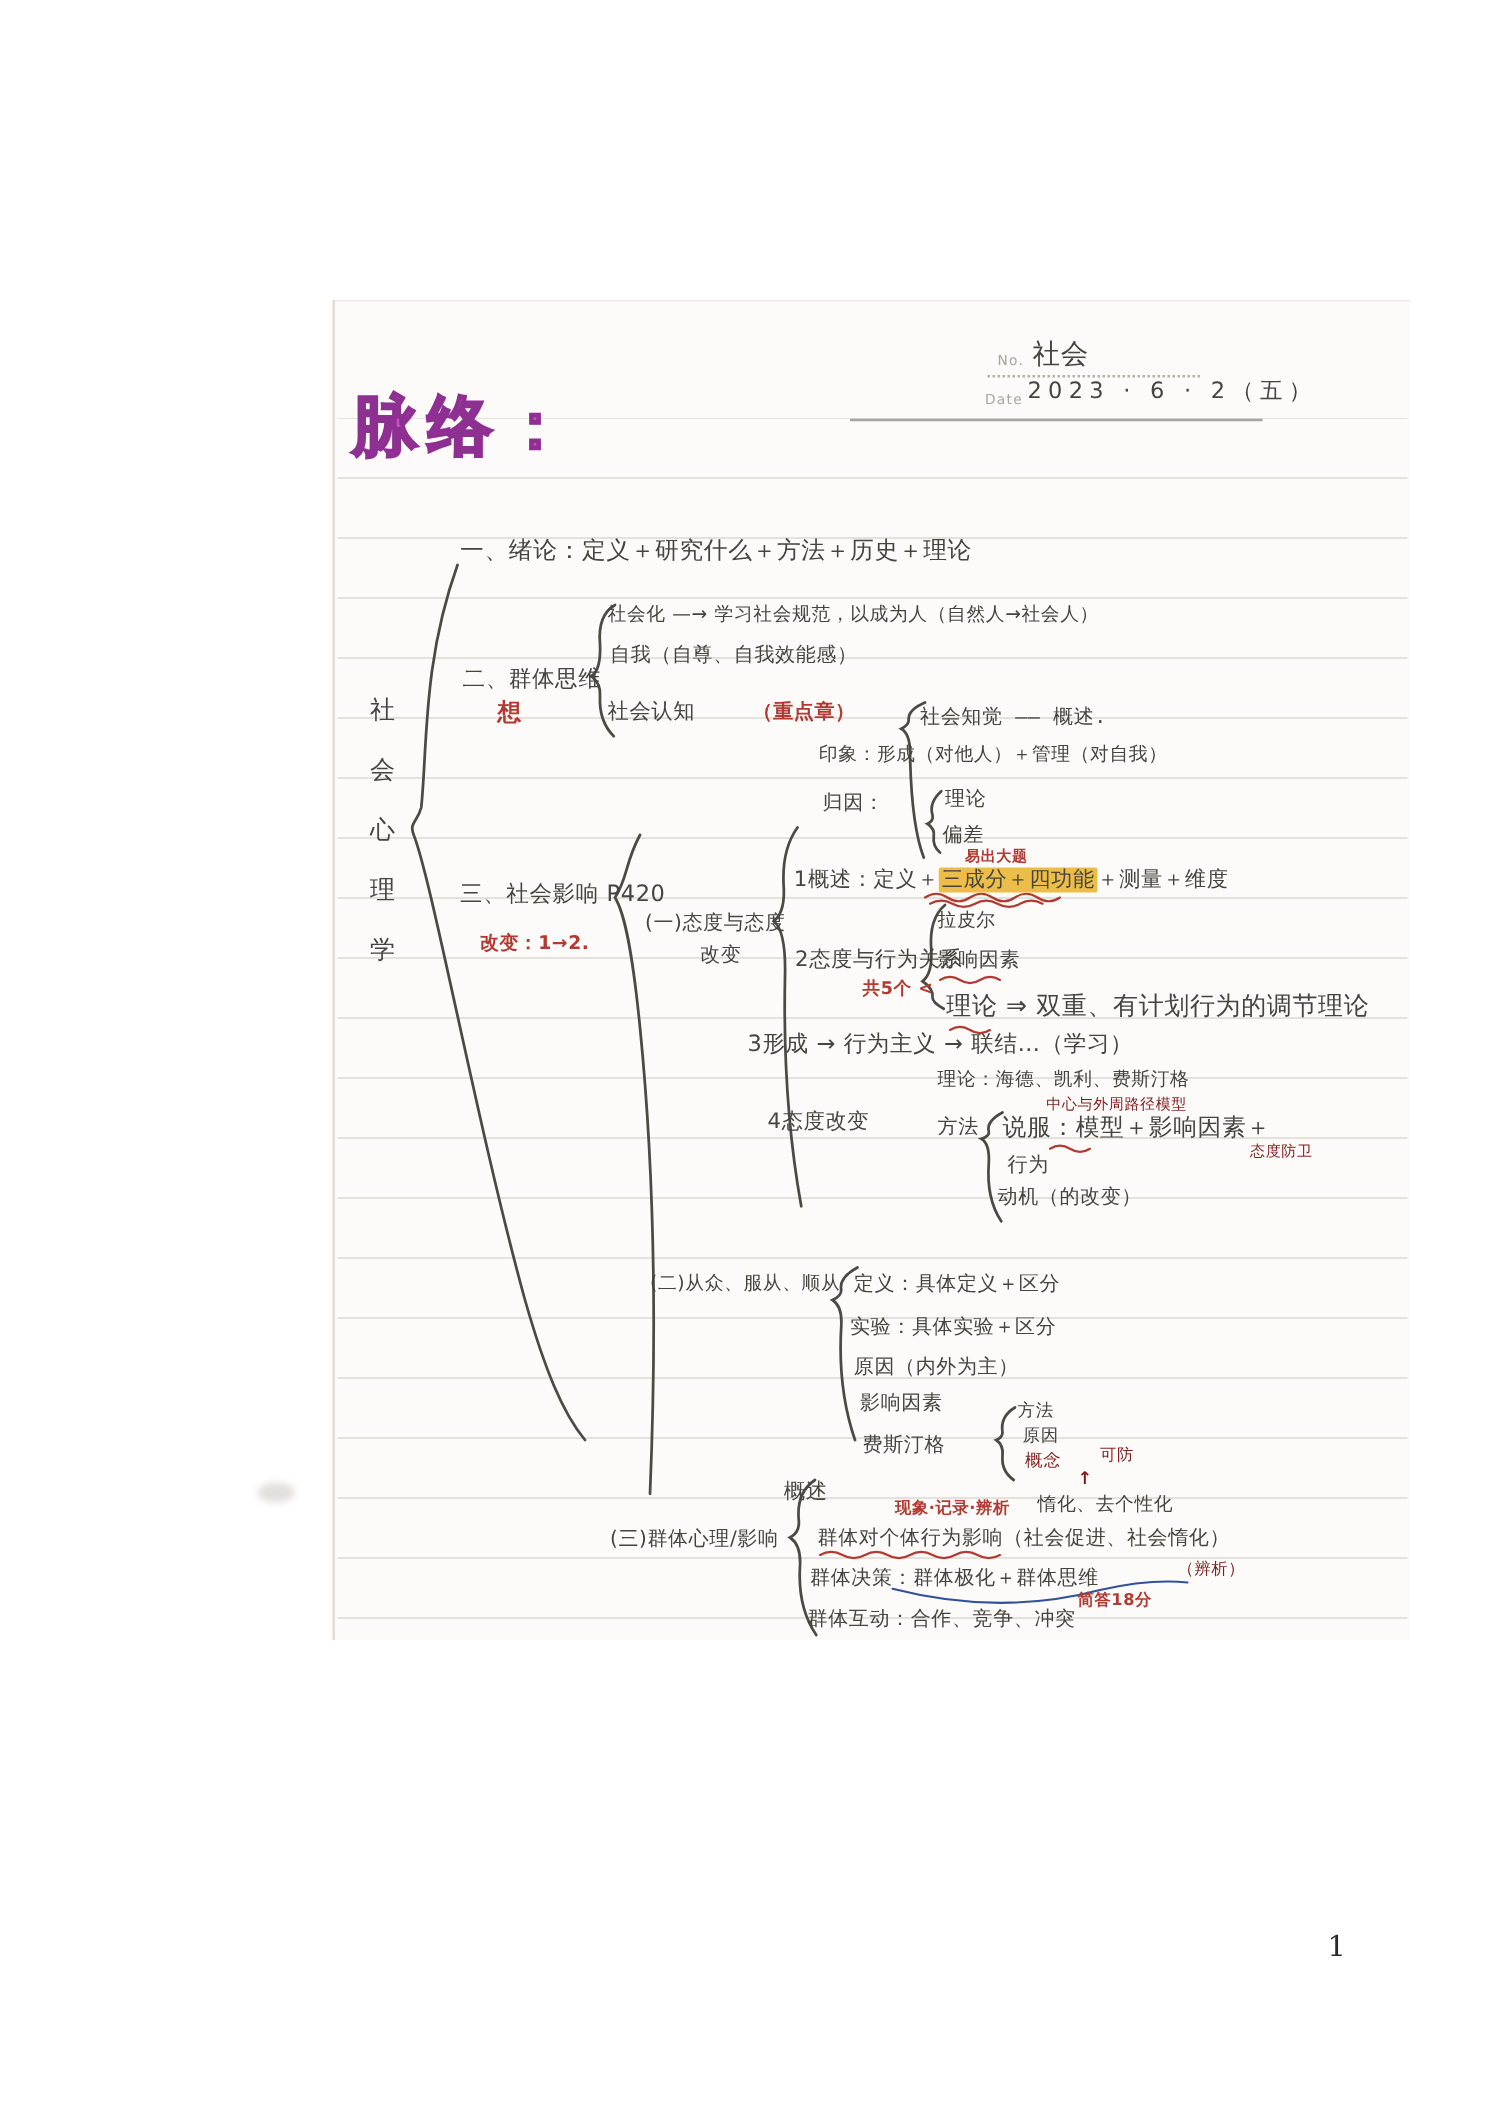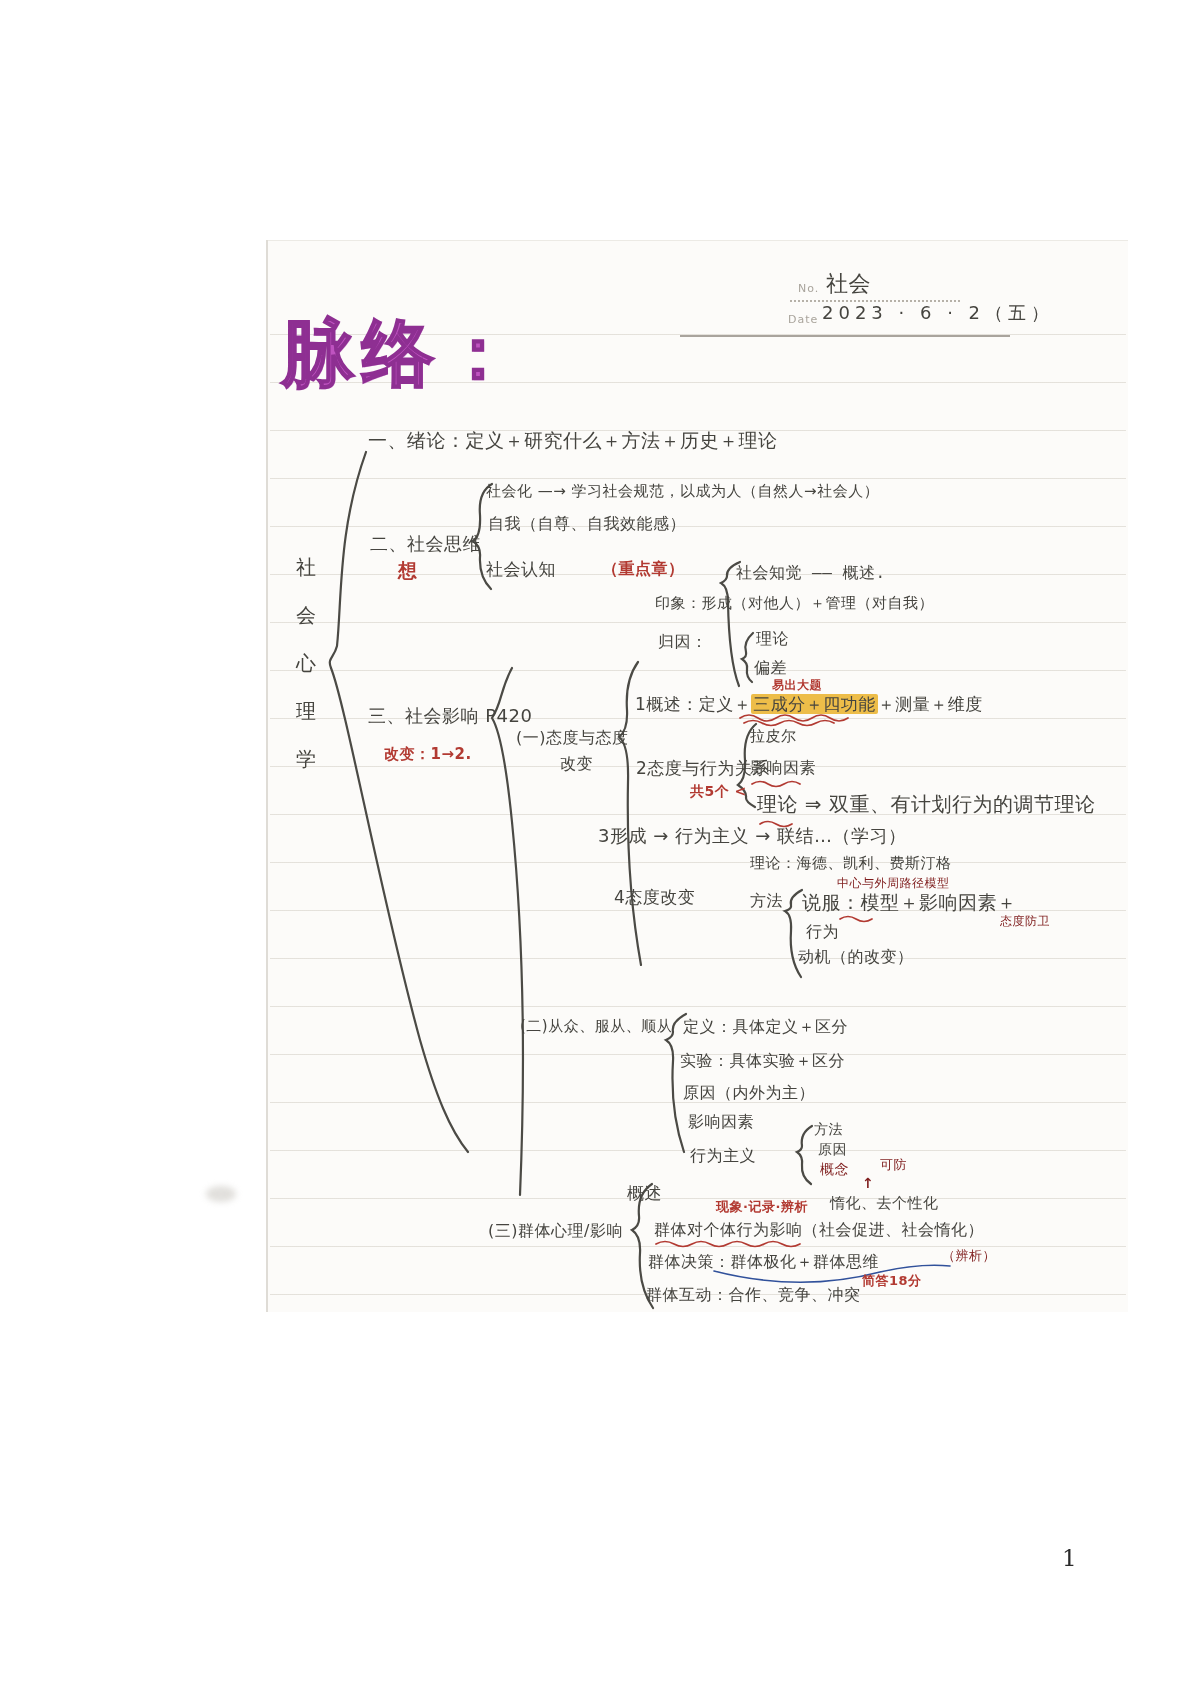--- a/index.html
+++ b/index.html
@@ -67,31 +67,31 @@
   <g fill="none" stroke="#31519b" stroke-width="1.7" stroke-linecap="round">
     <path d="M 714 1271 Q 800 1293 880 1272 Q 920 1263 950 1266"></path>
   </g>
 </svg>
 
 <span class="t gray" style="left:798px;top:283px;font-size:11px;">No.</span>
 <span class="t" style="left:826px;top:271px;font-size:22px;">社会</span>
 <span class="t gray" style="left:788px;top:314px;font-size:11px;">Date</span>
 <span class="t" style="left:822px;top:303px;font-size:18px;letter-spacing:5px;">2023 · 6 · 2（五）</span>
 
-<span class="t title" style="left:282px;top:312px;font-size:72px;">脉络：</span>
+<span class="t title" style="left:282px;top:312px;font-size:52px;">脉络：</span>
 
 <span class="t" style="left:296px;top:556px;font-size:20px;">社</span>
 <span class="t" style="left:296px;top:604px;font-size:20px;">会</span>
 <span class="t" style="left:296px;top:652px;font-size:20px;">心</span>
 <span class="t" style="left:296px;top:700px;font-size:20px;">理</span>
 <span class="t" style="left:296px;top:748px;font-size:20px;">学</span>
 
 <span class="t" style="left:368px;top:430px;font-size:19px;">一、绪论：定义＋研究什么＋方法＋历史＋理论</span>
 
-<span class="t" style="left:370px;top:534px;font-size:18px;">二、社会思维</span>
+<span class="t" style="left:370px;top:534px;font-size:18px;">二、群体思维</span>
 <span class="t red" style="left:398px;top:560px;font-size:19px;font-weight:bold;">想</span>
 <span class="t" style="left:486px;top:483px;font-size:15px;">社会化 —→ 学习社会规范，以成为人（自然人→社会人）</span>
 <span class="t" style="left:488px;top:515px;font-size:16px;">自我（自尊、自我效能感）</span>
 <span class="t" style="left:486px;top:560px;font-size:17px;">社会认知</span>
 <span class="t red" style="left:602px;top:560px;font-size:16px;font-weight:bold;">（重点章）</span>
 <span class="t" style="left:736px;top:565px;font-size:16px;font-family:Liberation Mono, monospace;">社会知觉 —— 概述.</span>
 <span class="t" style="left:655px;top:595px;font-size:15px;">印象：形成（对他人）＋管理（对自我）</span>
 <span class="t" style="left:658px;top:633px;font-size:16px;">归因：</span>
 <span class="t" style="left:756px;top:630px;font-size:16px;">理论</span>
 <span class="t" style="left:754px;top:659px;font-size:16px;">偏差</span>
@@ -116,21 +116,21 @@
 <span class="t" style="left:802px;top:892px;font-size:19px;">说服：模型＋影响因素＋</span>
 <span class="t blue" style="left:1000px;top:915px;font-size:12px;">态度防卫</span>
 <span class="t" style="left:806px;top:923px;font-size:16px;">行为</span>
 <span class="t" style="left:798px;top:948px;font-size:16px;">动机（的改变）</span>
 
 <span class="t" style="left:520px;top:1018px;font-size:15px;">(二)从众、服从、顺从</span>
 <span class="t" style="left:683px;top:1018px;font-size:16px;">定义：具体定义＋区分</span>
 <span class="t" style="left:680px;top:1052px;font-size:16px;text-align:right;">实验：具体实验＋区分</span>
 <span class="t" style="left:683px;top:1084px;font-size:16px;">原因（内外为主）</span>
 <span class="t" style="left:688px;top:1113px;font-size:16px;">影响因素</span>
-<span class="t" style="left:690px;top:1147px;font-size:16px;">行为主义</span>
+<span class="t" style="left:690px;top:1147px;font-size:16px;">费斯汀格</span>
 <span class="t" style="left:814px;top:1121px;font-size:14px;">方法</span>
 <span class="t" style="left:818px;top:1141px;font-size:14px;">原因</span>
 <span class="t blue" style="left:820px;top:1161px;font-size:14px;">概念</span>
 <span class="t blue" style="left:880px;top:1158px;font-size:13px;">可防</span>
 <span class="t blue" style="left:862px;top:1175px;font-size:14px;font-weight:bold;">↑</span>
 
 <span class="t" style="left:627px;top:1184px;font-size:17px;">概述</span>
 <span class="t red" style="left:716px;top:1200px;font-size:13px;font-weight:bold;">现象·记录·辨析</span>
 <span class="t" style="left:830px;top:1195px;font-size:15px;">惰化、去个性化</span>
 <span class="t" style="left:488px;top:1222px;font-size:16px;">(三)群体心理/影响</span>

